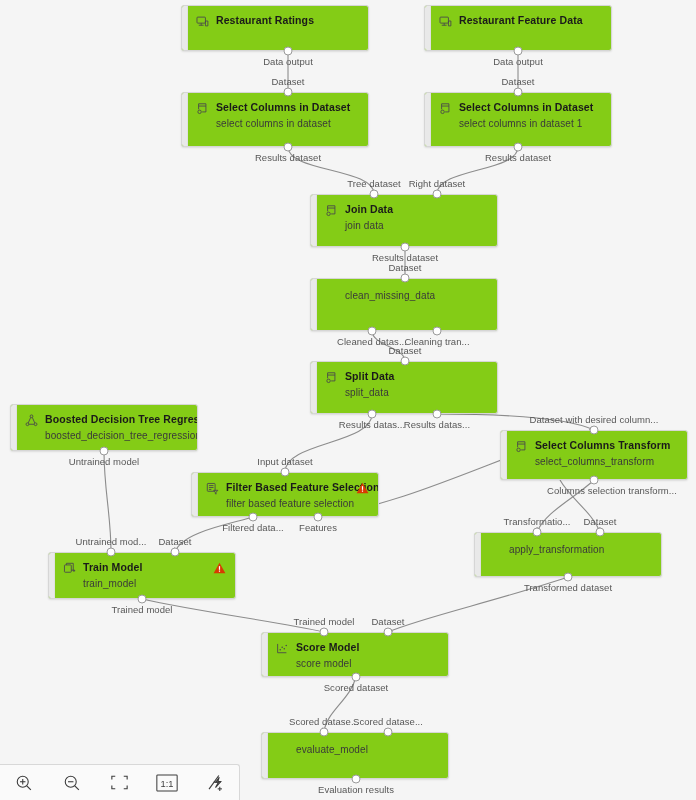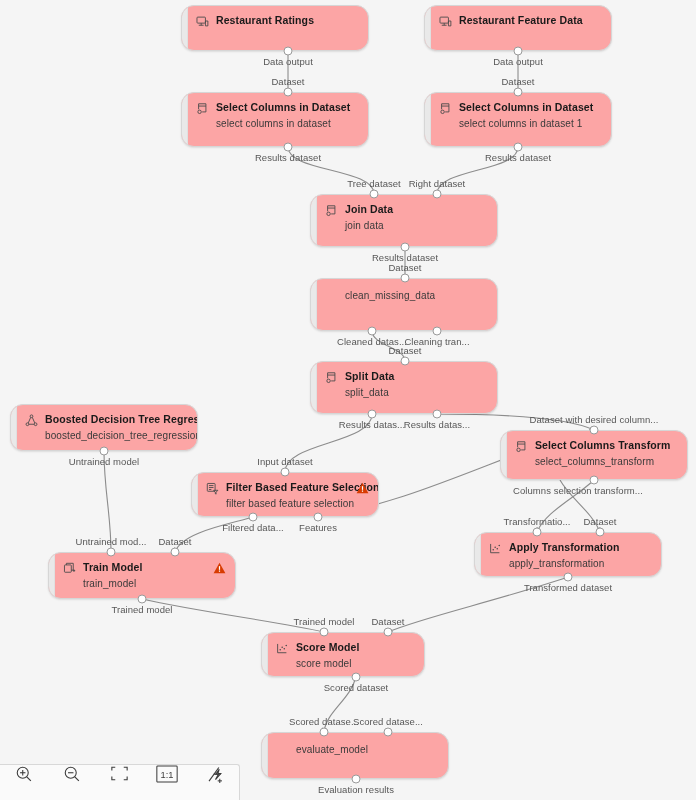--- a/index.html
+++ b/index.html
@@ -12,23 +12,23 @@
   }
   #canvas{
     position:absolute;inset:0;
     width:696px;height:800px;
     background:#f5f5f5;
   }
   svg.wires{position:absolute;left:0;top:0;width:696px;height:800px;pointer-events:none;}
 
   .node{
     position:absolute;
-    background:#fca5a5;
+    background:#84cc16;
     border:1px solid #d6d6d6;
-    border-radius:13px;
+    border-radius:3px;
     box-shadow:0 1px 2px rgba(0,0,0,.10);
     box-sizing:border-box;
     overflow:hidden;
   }
   .node .accent{
     position:absolute;left:0;top:0;bottom:0;width:5px;
     background:#e9e9e9;
     border-right:1px solid #e0e0e0;
   }
   .node .body{
@@ -75,21 +75,21 @@
     background:#fafafa;
     border-top:1px solid #d8d8d8;
     border-right:1px solid #d8d8d8;
     border-top-right-radius:3px;
     display:flex;align-items:center;
     box-sizing:border-box;
     z-index:20;
   }
   #toolbar .tbtn{
     width:48px;height:36px;
-    display:flex;align-items:flex-start;justify-content:center;
+    display:flex;align-items:center;justify-content:center;
     cursor:pointer;
   }
   #toolbar .tbtn svg{display:block;}
 </style>
 </head>
 <body>
 
 <div id="canvas">
   <svg class="wires" viewBox="0 0 696 800">
     <defs>
@@ -271,21 +271,21 @@
               <circle cx="4.4" cy="12.1" r="2.1" stroke="#4a4a4a" stroke-width="1.1" fill="none"></circle>
             </svg>
             <span class="ntitle">Select Columns Transform</span>
           </div>
           <div class="nsub">select_columns_transform</div>
         </div>
       </div>
       <div class="port" style="left: 594px; top: 430px; border-color: rgb(154, 154, 154);"></div>
       <div class="plabel" style="left: 594px; top: 414px;">Dataset with desired column...</div>
       <div class="port" style="left: 594px; top: 480px; border-color: rgb(154, 154, 154);"></div>
-      <div class="plabel" style="left: 578px; top: 485px;">Columns selection transform...</div>
+      <div class="plabel" style="left: 612px; top: 485px;">Columns selection transform...</div>
       <div class="node" style="left: 191px; top: 472px; width: 188px; height: 45px;">
         <div class="accent"></div>
         <div class="body">
           <div class="titlerow">
             <svg class="nicon" viewBox="0 0 16 16">
               <rect x="1.6" y="1.8" width="9.6" height="9.6" rx="0.8" stroke="#4a4a4a" stroke-width="1.1" fill="none"></rect>
               <path d="M3.6,4.4 L9.2,4.4" stroke="#4a4a4a" stroke-width="1.1" fill="none"></path>
               <path d="M3.6,6.8 L9.2,6.8" stroke="#4a4a4a" stroke-width="1.1" fill="none"></path>
               <path d="M3.6,9.2 L6.6,9.2" stroke="#4a4a4a" stroke-width="1.1" fill="none"></path>
               <path d="M9.4,10.2 L14.6,10.2 L12.4,12.6 L12.4,15.0 L11.4,14.2 L11.4,12.6 Z" stroke="#4a4a4a" stroke-width="1.1" fill="none"></path>
@@ -302,30 +302,20 @@
       </div>
       <div class="port" style="left: 285px; top: 472px; border-color: rgb(154, 154, 154);"></div>
       <div class="plabel" style="left: 285px; top: 456px;">Input dataset</div>
       <div class="port" style="left: 253px; top: 517px; border-color: rgb(154, 154, 154);"></div>
       <div class="plabel" style="left: 253px; top: 522px;">Filtered data...</div>
       <div class="port" style="left: 318px; top: 517px; border-color: rgb(154, 154, 154);"></div>
       <div class="plabel" style="left: 318px; top: 522px;">Features</div>
       <div class="node" style="left: 474px; top: 532px; width: 188px; height: 45px;">
         <div class="accent"></div>
         <div class="body">
-          <div class="titlerow">
-            <svg class="nicon" viewBox="0 0 16 16">
-              <path d="M2.0,2.4 L2.0,13.2 L12.8,13.2" stroke="#4a4a4a" stroke-width="1.1" fill="none"></path>
-              <circle cx="5.2" cy="9.6" r="0.95" fill="#4a4a4a"></circle>
-              <circle cx="7.6" cy="6.4" r="0.95" fill="#4a4a4a"></circle>
-              <circle cx="10.2" cy="8.4" r="0.95" fill="#4a4a4a"></circle>
-              <circle cx="12.6" cy="4.2" r="0.95" fill="#4a4a4a"></circle>
-            </svg>
-            <span class="ntitle">Apply Transformation</span>
-          </div>
           <div class="nsub">apply_transformation</div>
         </div>
       </div>
       <div class="port" style="left: 537px; top: 532px; border-color: rgb(154, 154, 154);"></div>
       <div class="plabel" style="left: 537px; top: 516px;">Transformatio...</div>
       <div class="port" style="left: 600px; top: 532px; border-color: rgb(154, 154, 154);"></div>
       <div class="plabel" style="left: 600px; top: 516px;">Dataset</div>
       <div class="port" style="left: 568px; top: 577px; border-color: rgb(154, 154, 154);"></div>
       <div class="plabel" style="left: 568px; top: 582px;">Transformed dataset</div>
       <div class="node" style="left: 48px; top: 552px; width: 188px; height: 47px;">
@@ -347,21 +337,21 @@
           <rect x="7.25" y="5.2" width="1.5" height="4.6" fill="#ffffff"></rect>
           <rect x="7.25" y="10.6" width="1.5" height="1.6" fill="#ffffff"></rect>
         </svg>
       </div>
       <div class="port" style="left: 111px; top: 552px; border-color: rgb(154, 154, 154);"></div>
       <div class="plabel" style="left: 111px; top: 536px;">Untrained mod...</div>
       <div class="port" style="left: 175px; top: 552px; border-color: rgb(154, 154, 154);"></div>
       <div class="plabel" style="left: 175px; top: 536px;">Dataset</div>
       <div class="port" style="left: 142px; top: 599px; border-color: rgb(154, 154, 154);"></div>
       <div class="plabel" style="left: 142px; top: 604px;">Trained model</div>
-      <div class="node" style="left: 261px; top: 632px; width: 164px; height: 45px;">
+      <div class="node" style="left: 261px; top: 632px; width: 188px; height: 45px;">
         <div class="accent"></div>
         <div class="body">
           <div class="titlerow">
             <svg class="nicon" viewBox="0 0 16 16">
               <path d="M2.0,2.4 L2.0,13.2 L12.8,13.2" stroke="#4a4a4a" stroke-width="1.1" fill="none"></path>
               <circle cx="5.2" cy="9.6" r="0.95" fill="#4a4a4a"></circle>
               <circle cx="7.6" cy="6.4" r="0.95" fill="#4a4a4a"></circle>
               <circle cx="10.2" cy="8.4" r="0.95" fill="#4a4a4a"></circle>
               <circle cx="12.6" cy="4.2" r="0.95" fill="#4a4a4a"></circle>
             </svg>

